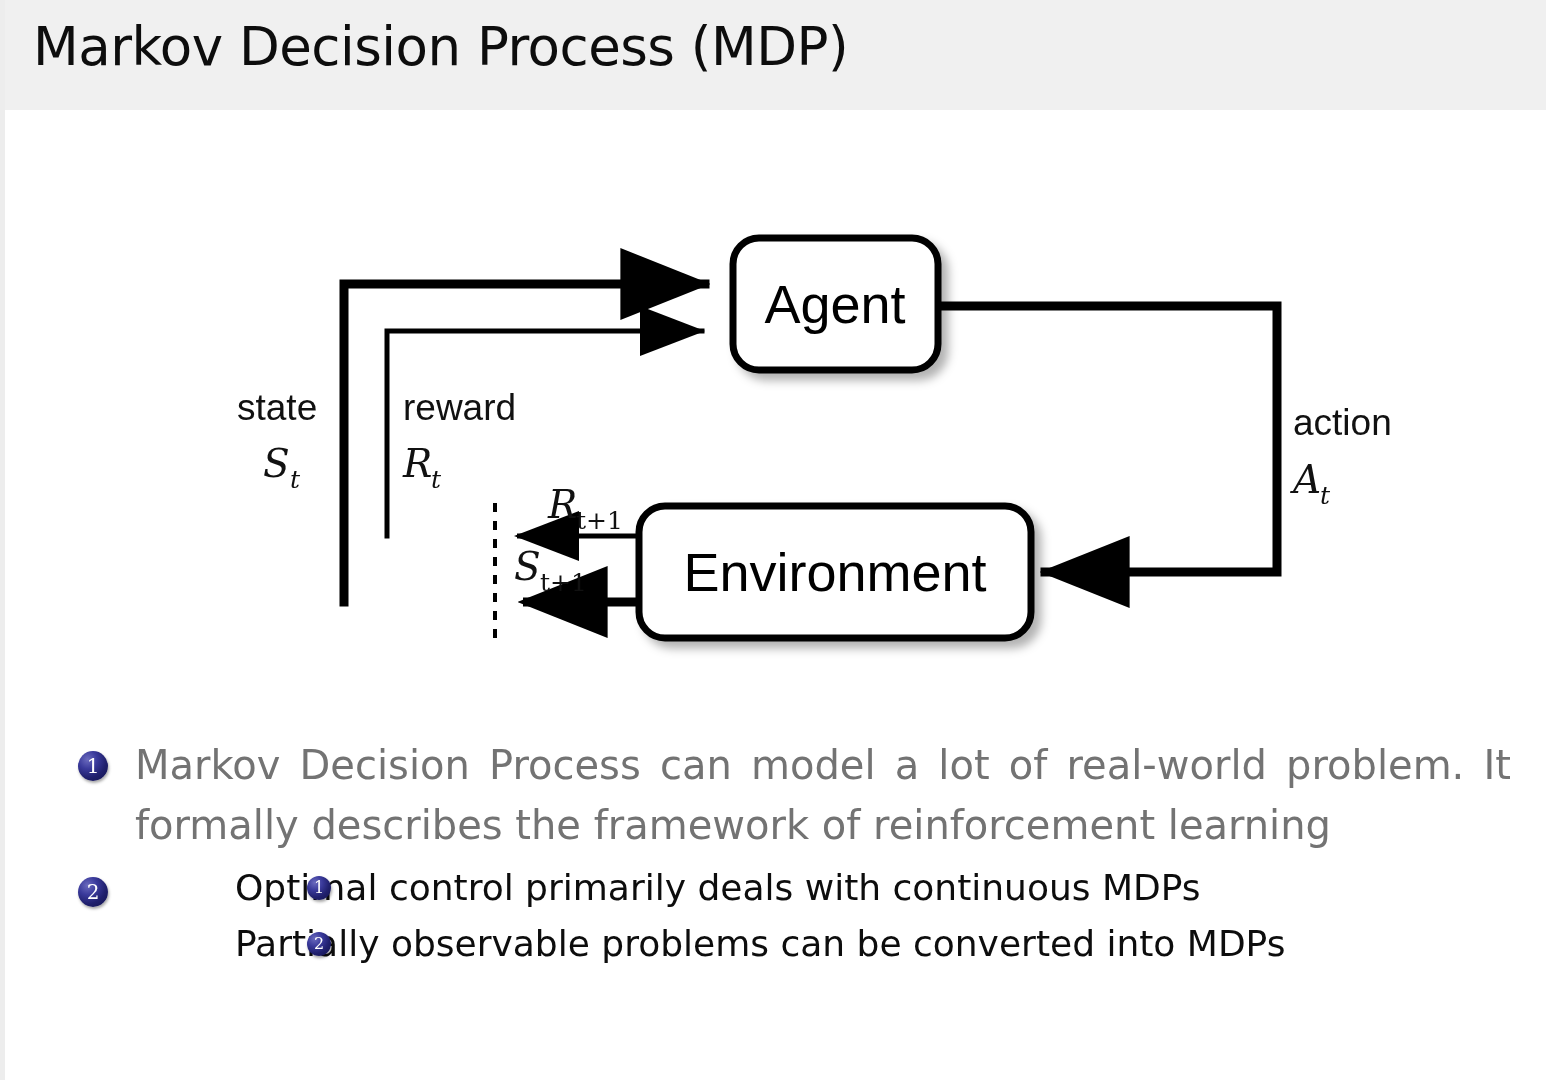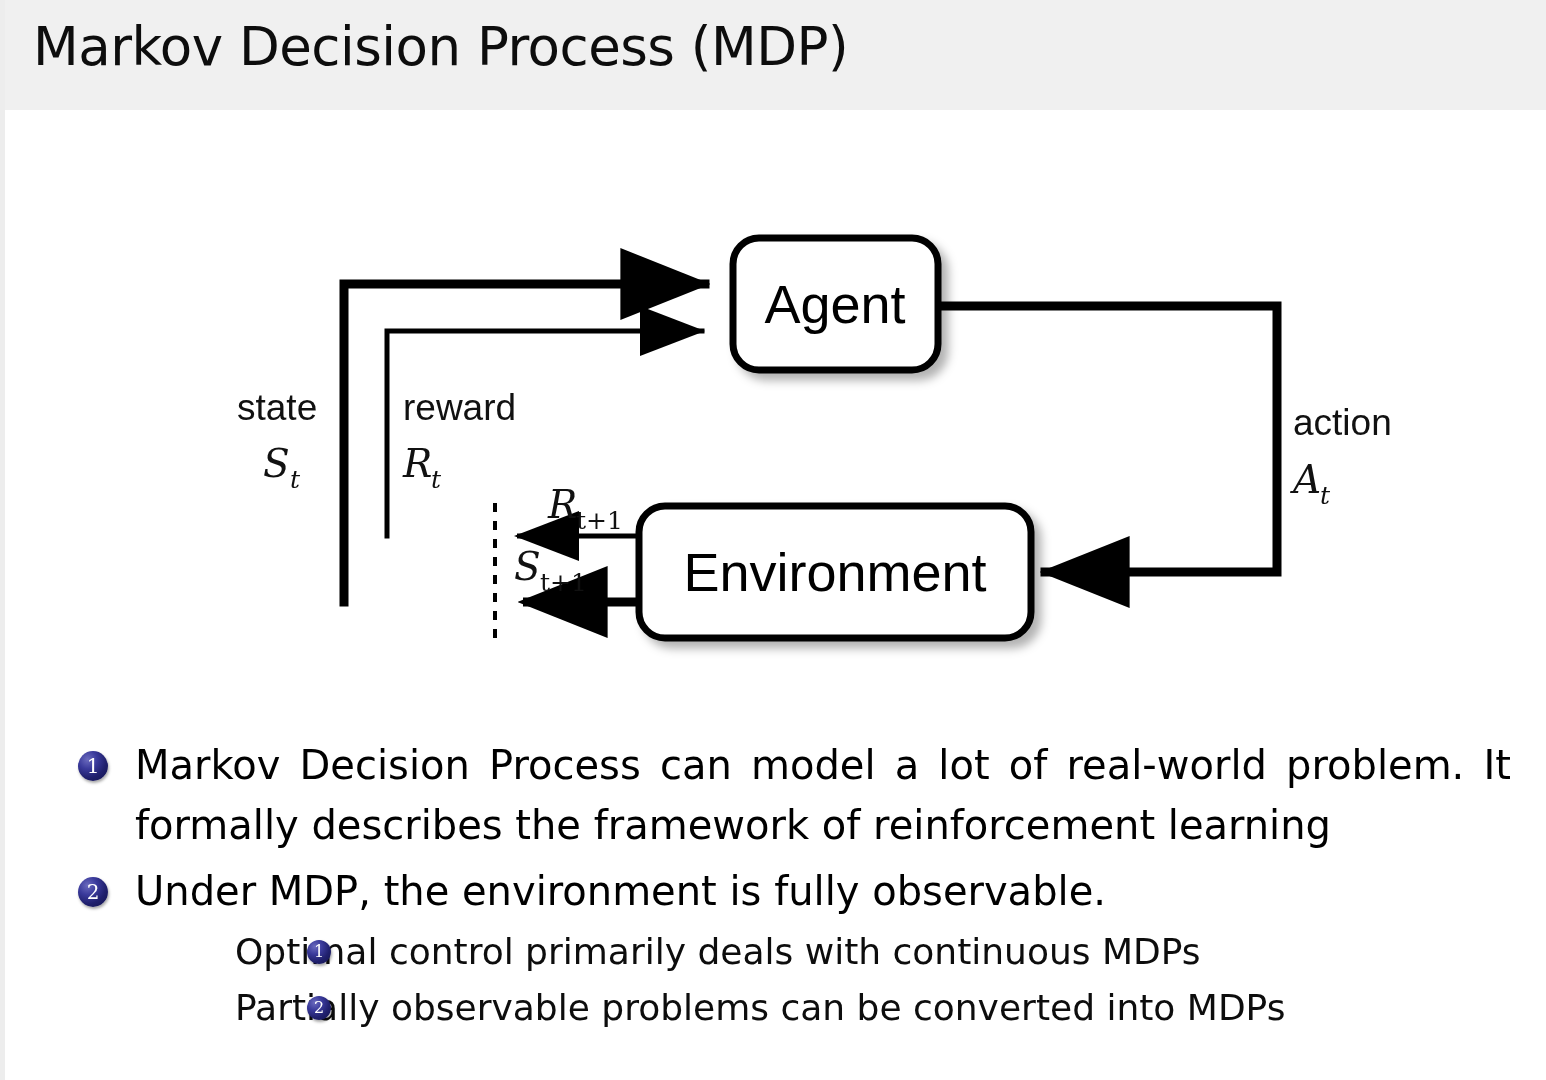--- a/index.html
+++ b/index.html
@@ -94,21 +94,21 @@
   .lvl1-item {
     position: relative;
     margin: 0 0 6px 0;
     padding-left: 130px;
     padding-right: 40px;
   }
   .lvl1-text {
     font-family: "DejaVu Sans", "Liberation Sans", sans-serif;
     font-size: 40px;
     line-height: 60px;
-    color: #000000;
+    color: #737373;
     text-align: justify;
     text-justify: inter-word;
     margin: 0;
   }
   .lvl1-text.nojust { text-align: left; }
 
   .lvl2-list {
     margin: 4px 0 0 0;
     padding: 0;
   }
@@ -238,21 +238,20 @@
 
   <div id="bullets">
 
     <div class="lvl1-item">
       <span class="badge badge-1">1</span>
       <p class="lvl1-text">Markov Decision Process can model a lot of real-world problem. It formally describes the framework of reinforcement learning</p>
     </div>
 
     <div class="lvl1-item">
       <span class="badge badge-1">2</span>
-      <p class="lvl1-text nojust">Under MDP, the environment is fully observable.</p>
 
       <div class="lvl2-list">
         <div class="lvl2-item">
           <span class="badge badge-2">1</span>
           <p class="lvl2-text">Optimal control primarily deals with continuous MDPs</p>
         </div>
         <div class="lvl2-item">
           <span class="badge badge-2">2</span>
           <p class="lvl2-text">Partially observable problems can be converted into MDPs</p>
         </div>

